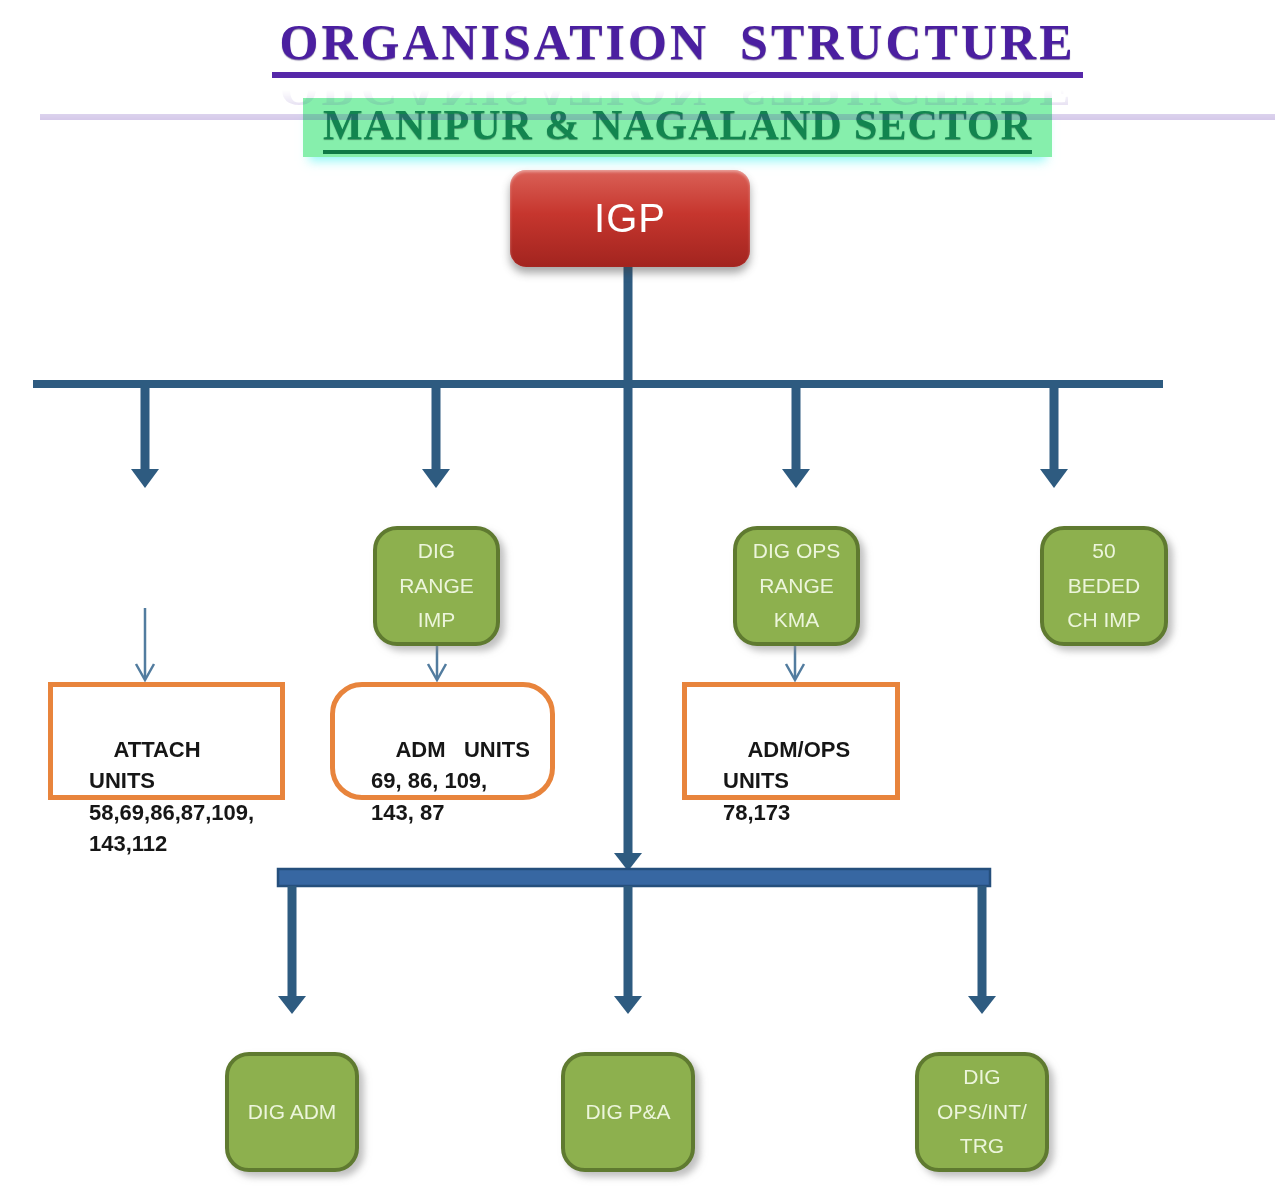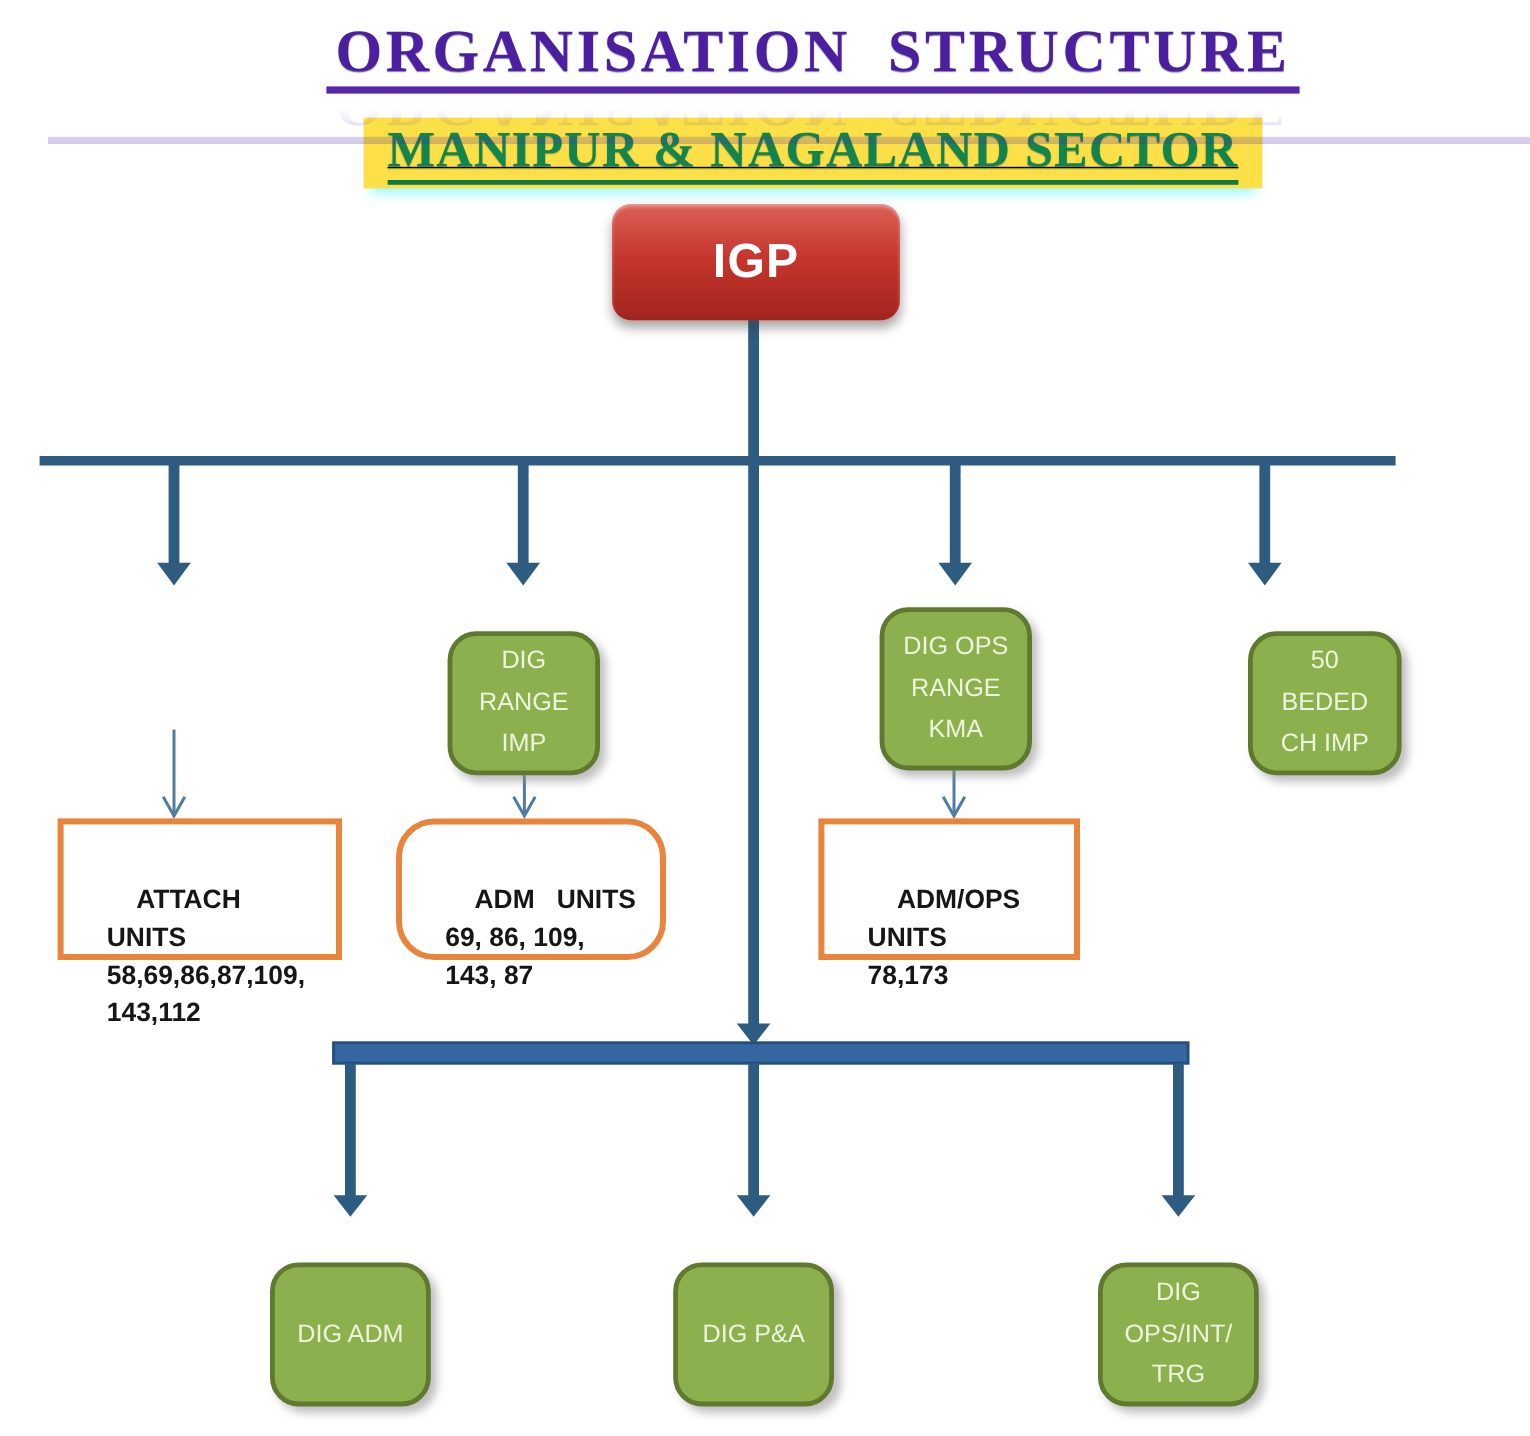--- a/index.html
+++ b/index.html
@@ -48,24 +48,23 @@
     margin-top: 2px;
     line-height: 1.0;
     height: 34px;
     overflow: hidden;
     -webkit-mask-image: linear-gradient(to bottom, rgba(0,0,0,0.9) 0%, rgba(0,0,0,0) 75%);
     mask-image: linear-gradient(to bottom, rgba(0,0,0,0.9) 0%, rgba(0,0,0,0) 75%);
   }
   .subtitle-wrap { margin-top: -22px; }
   .subtitle {
     display: inline-block;
-    background: #fde047;
+    background: #86efac;
     padding: 5px 20px 10px 20px;
     box-shadow: 0 10px 10px -6px rgba(56,242,240,0.55);
-    text-decoration: underline;
   }
   .subtitle-inner {
     font-family: "Liberation Serif", serif;
     font-weight: bold;
     font-size: 42px;
     letter-spacing: 1px;
     color: #12854F;
     text-shadow: 0 1px 1px rgba(6, 60, 35, 0.5);
     border-bottom: 4px solid #0F7A47;
     padding-bottom: 2px;
@@ -90,36 +89,35 @@
   }
   .root-node {
     left: 510px; top: 170px;
     width: 240px; height: 97px;
     border-radius: 16px;
     background: linear-gradient(180deg, #DA6157 0%, #C6362E 45%, #A2241F 100%);
     box-shadow: 0 6px 9px rgba(60,60,60,0.45), inset 0 2px 3px rgba(255,255,255,0.40);
     color: #ffffff;
     font-size: 40px;
     letter-spacing: 1px;
-    font-weight: bold;
   }
   .green-node {
     background: #8DB04E;
     border: 4px solid #5F7A30;
     border-radius: 24px;
     box-shadow: 5px 5px 7px rgba(140,140,140,0.55);
     color: #ECF5DB;
     font-size: 21px;
     line-height: 1.65;
     white-space: pre-wrap;
     margin-top: 39px;
   }
   #node-gc-imp            { left: 85px;  top: 487px; width: 120px; height: 120px; }
   #node-dig-range-imp     { left: 373px; top: 487px; width: 127px; height: 120px; }
-  #node-dig-ops-range-kma { left: 733px; top: 467px; width: 127px; height: 136px; }
+  #node-dig-ops-range-kma { left: 733px; top: 487px; width: 127px; height: 120px; }
   #node-50-beded-ch-imp   { left: 1040px; top: 487px; width: 128px; height: 120px; align-items: center; }
   #node-dig-adm           { left: 225px; top: 1013px; width: 134px; height: 120px; }
   #node-dig-pa            { left: 561px; top: 1013px; width: 134px; height: 120px; }
   #node-dig-ops-int-trg   { left: 915px; top: 1013px; width: 134px; height: 120px; }
 
   .unit-box {
     position: absolute;
     box-sizing: border-box;
     background: #ffffff;
     border: 5px solid #E8843C;

